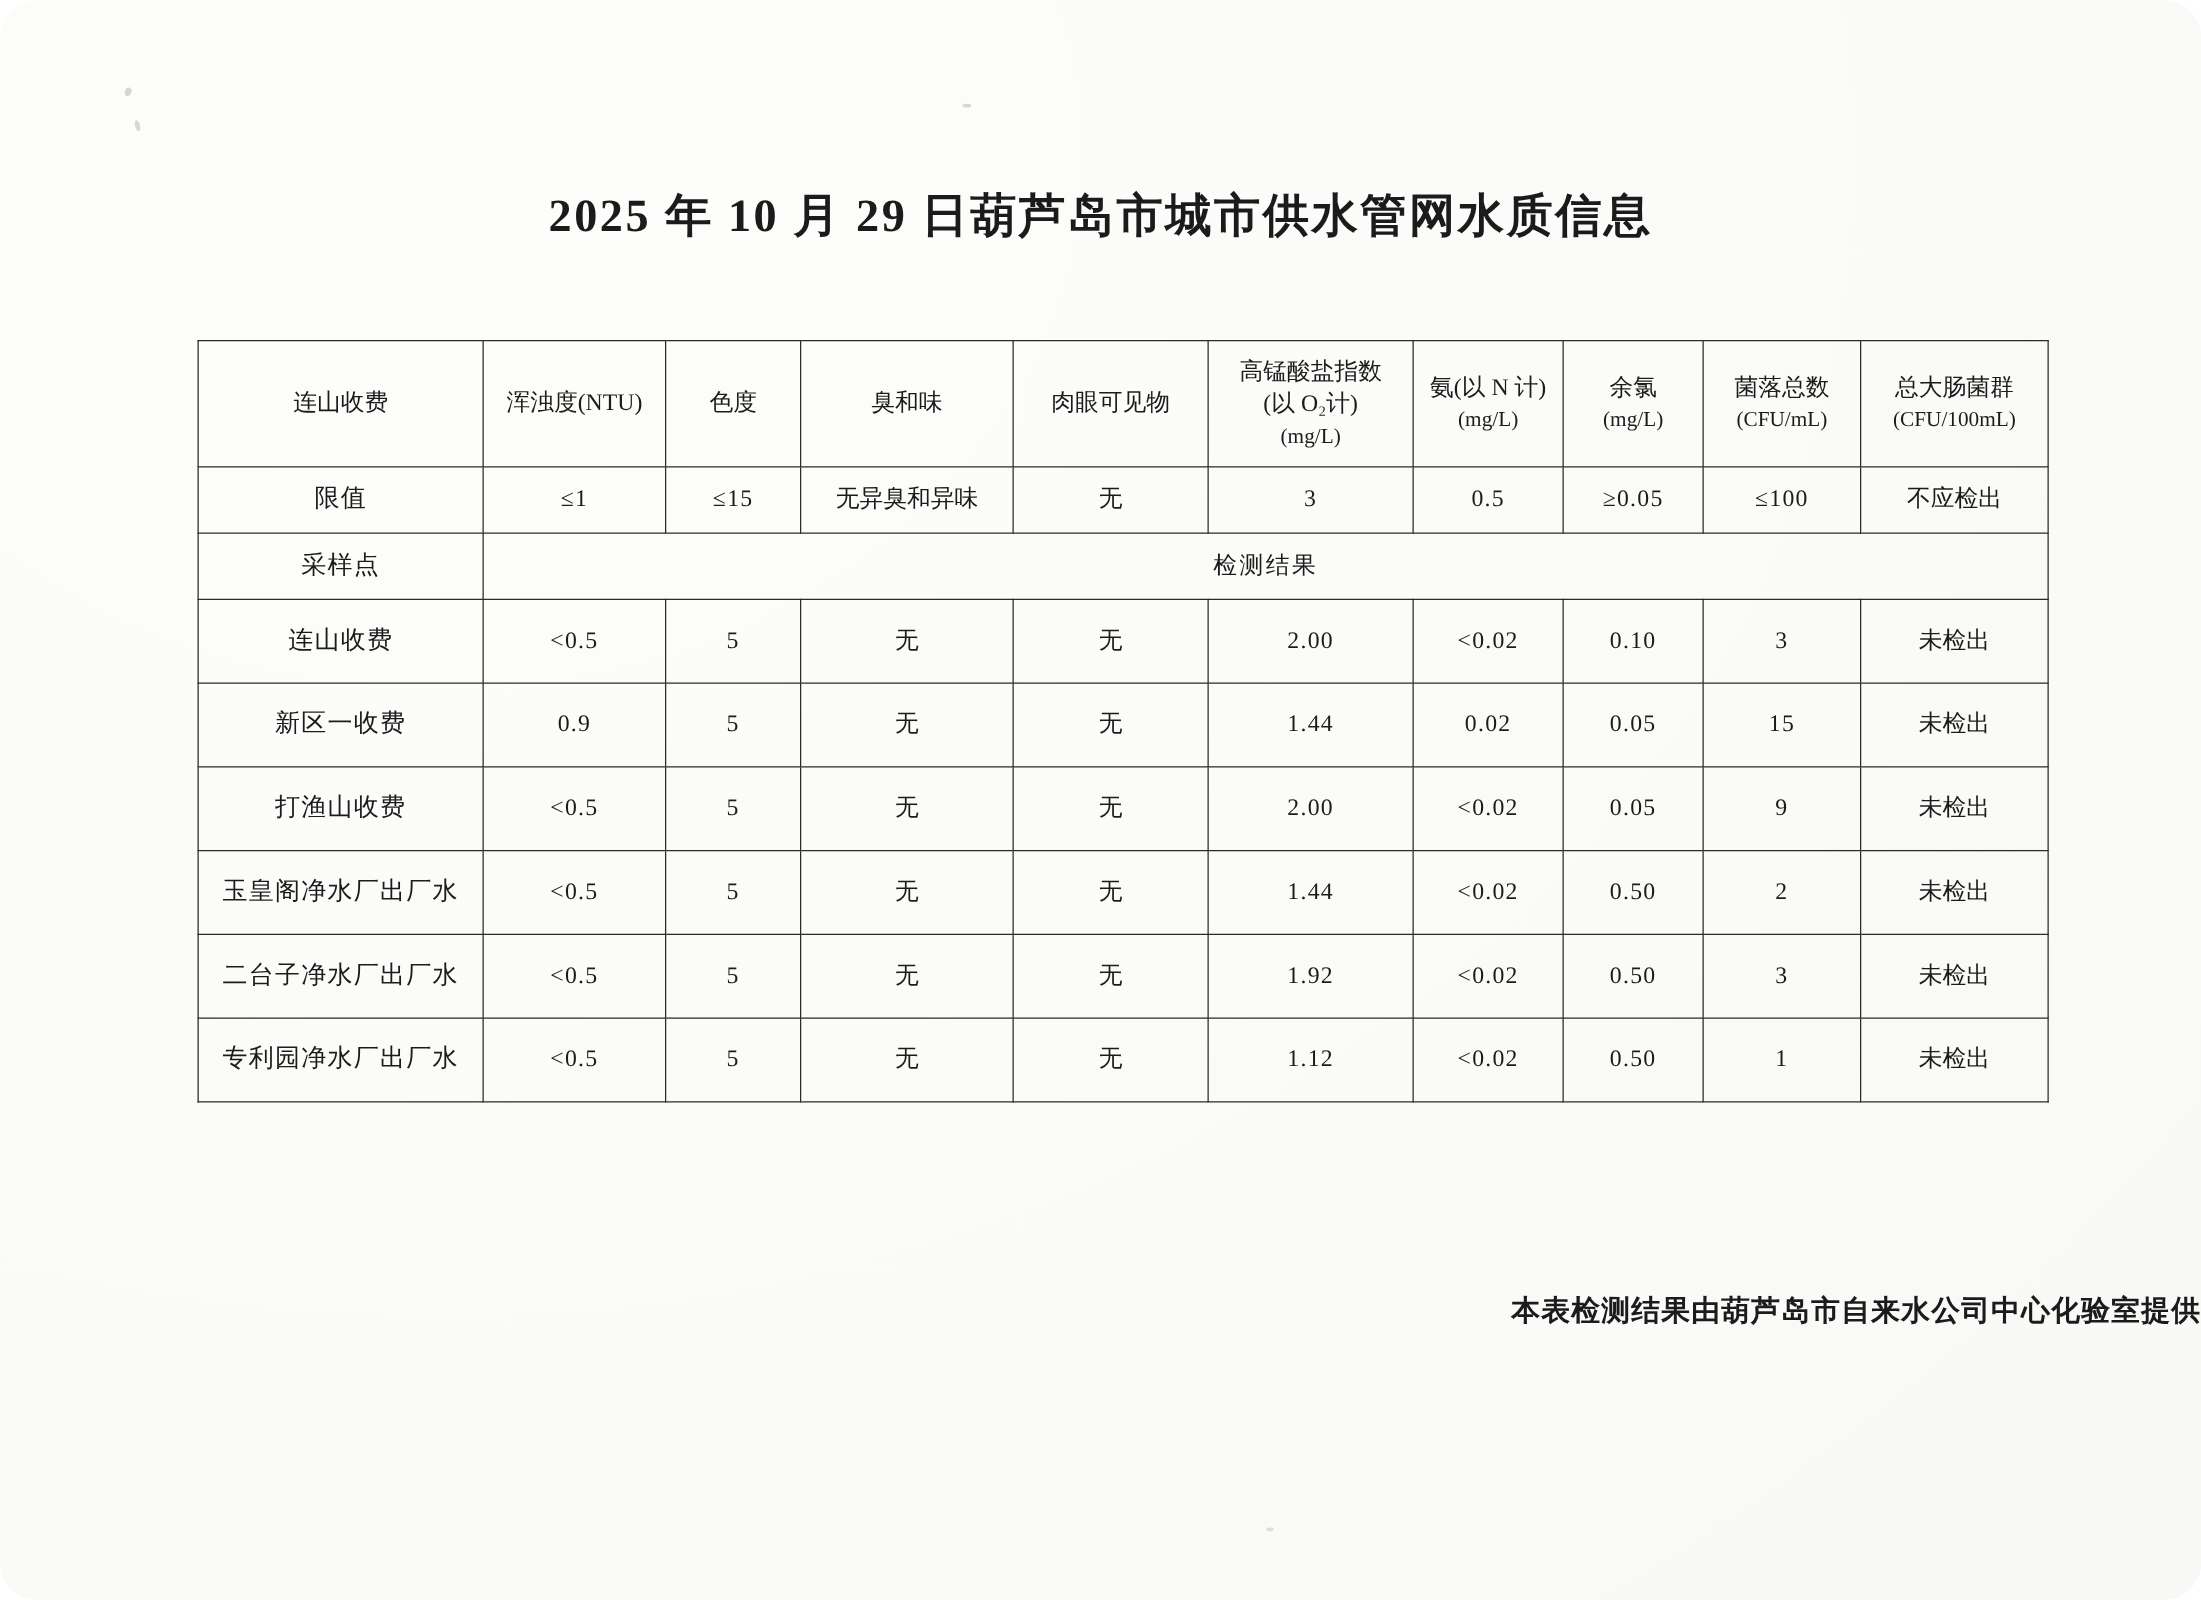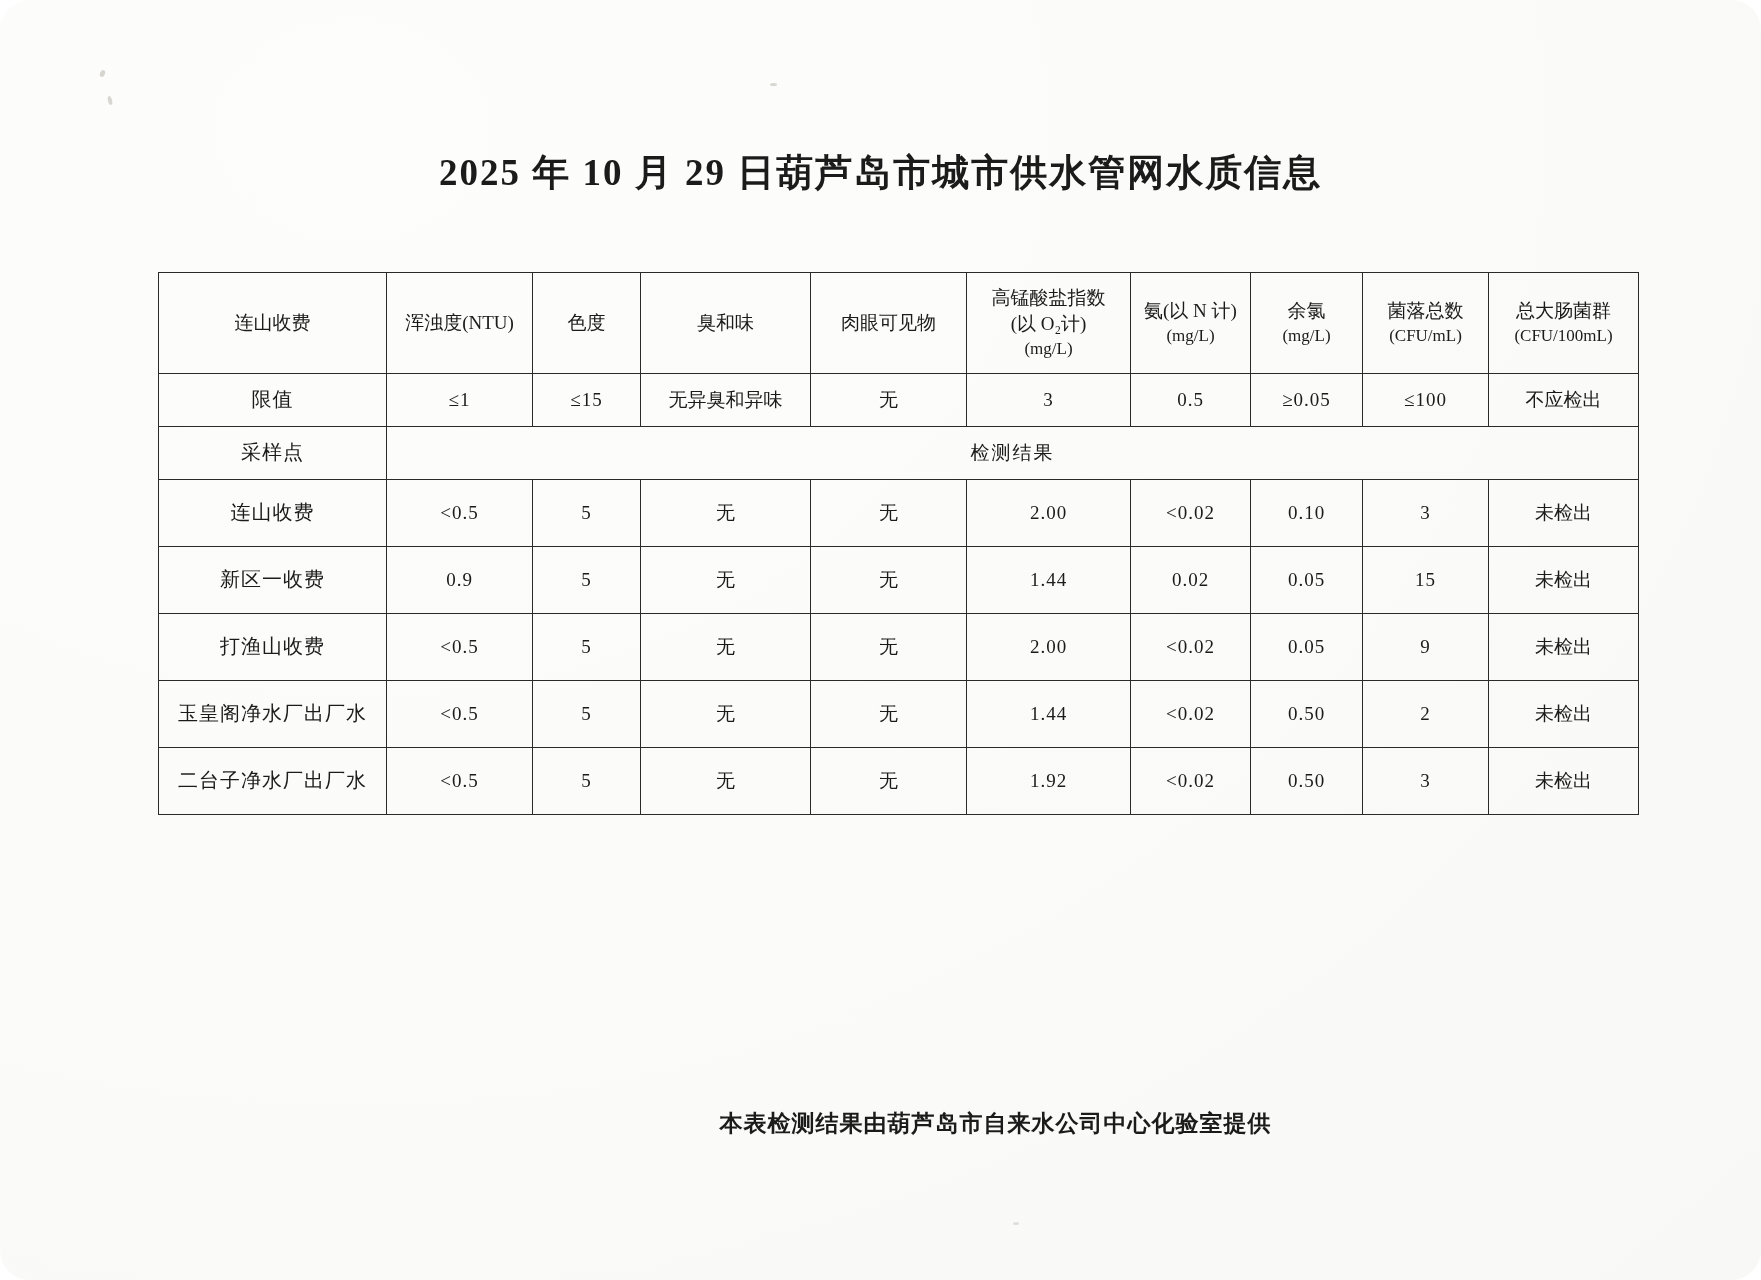--- a/index.html
+++ b/index.html
@@ -81,23 +81,23 @@
   tr.limit-row td { height: 52px; }
   tr.sample-head-row td { height: 52px; }
   tbody tr.data-row td { height: 66px; }
   td.name-cell { font-size: 20px; letter-spacing: 1px; margin-left: 36px; }
   td.num-cell { font-family: "Liberation Serif", "DejaVu Serif", serif; letter-spacing: 1px; }
   td.result-header { letter-spacing: 2px; }
 
   .footnote {
     position: absolute;
     left: 0;
-    top: 1108px;
+    top: 1033px;
     width: 100%;
-    text-align: center;
+    text-align: right;
     padding-left: 230px;
     box-sizing: border-box;
     font-size: 23px;
     font-weight: bold;
     letter-spacing: 1px;
   }
 </style>
 </head>
 <body>
 
@@ -231,17 +231,29 @@
         <td class="num-cell">&lt;0.5</td>
         <td class="num-cell">5</td>
         <td>无</td>
         <td>无</td>
         <td class="num-cell">1.92</td>
         <td class="num-cell">&lt;0.02</td>
         <td class="num-cell">0.50</td>
         <td class="num-cell">3</td>
         <td>未检出</td>
       </tr>
+      <tr class="data-row">
+        <td class="name-cell">专利园净水厂出厂水</td>
+        <td class="num-cell">&lt;0.5</td>
+        <td class="num-cell">5</td>
+        <td>无</td>
+        <td>无</td>
+        <td class="num-cell">1.12</td>
+        <td class="num-cell">&lt;0.02</td>
+        <td class="num-cell">0.50</td>
+        <td class="num-cell">1</td>
+        <td>未检出</td>
+      </tr>
     </tbody>
   </table>
 
   <div class="footnote">本表检测结果由葫芦岛市自来水公司中心化验室提供</div>
 </div>
 
 </body></html>

